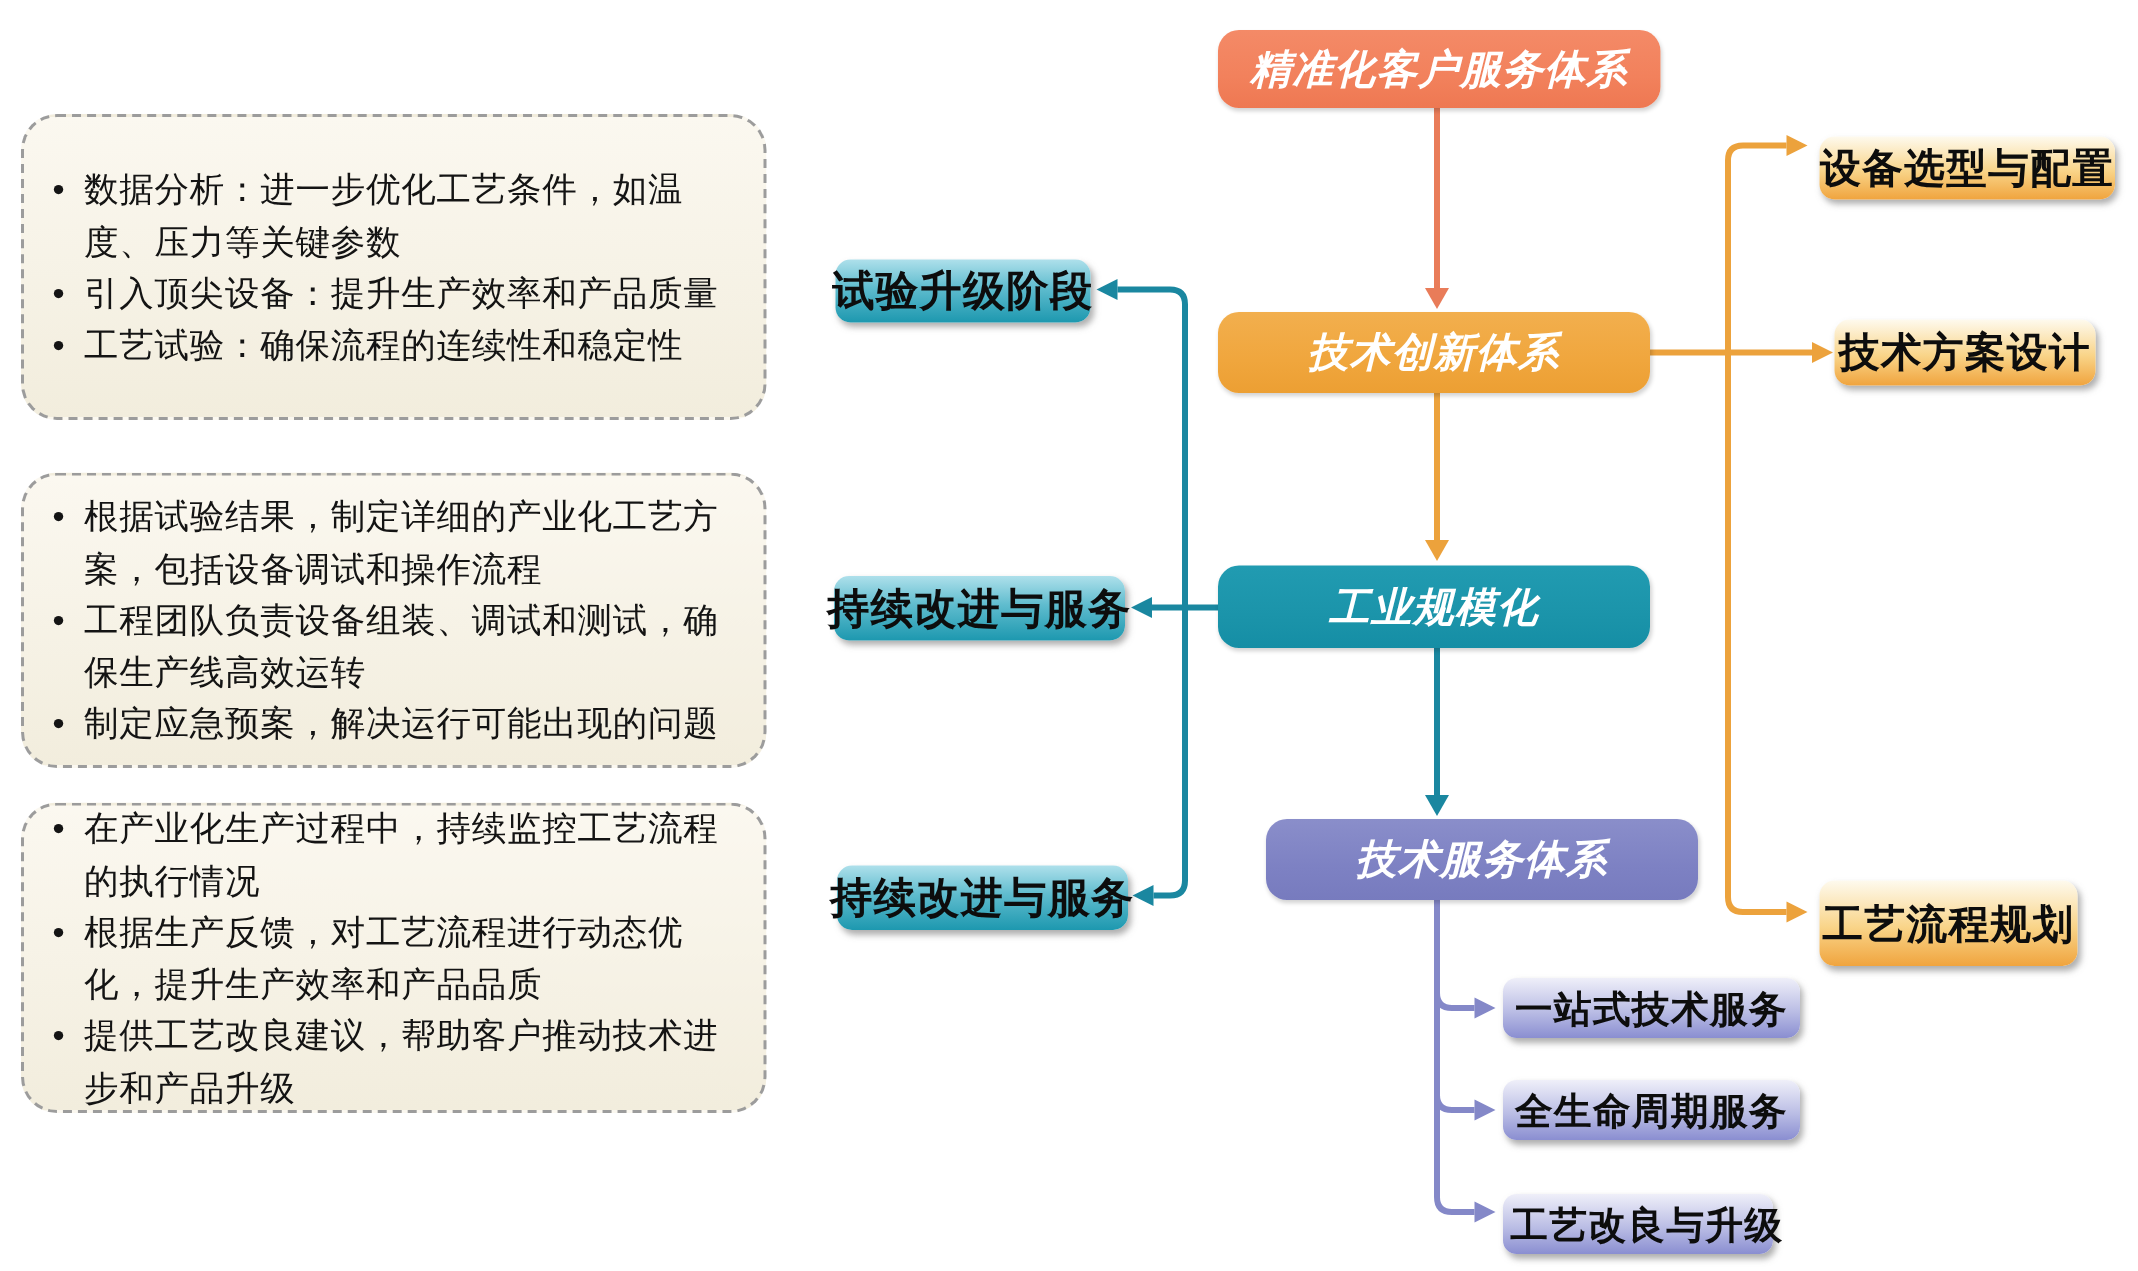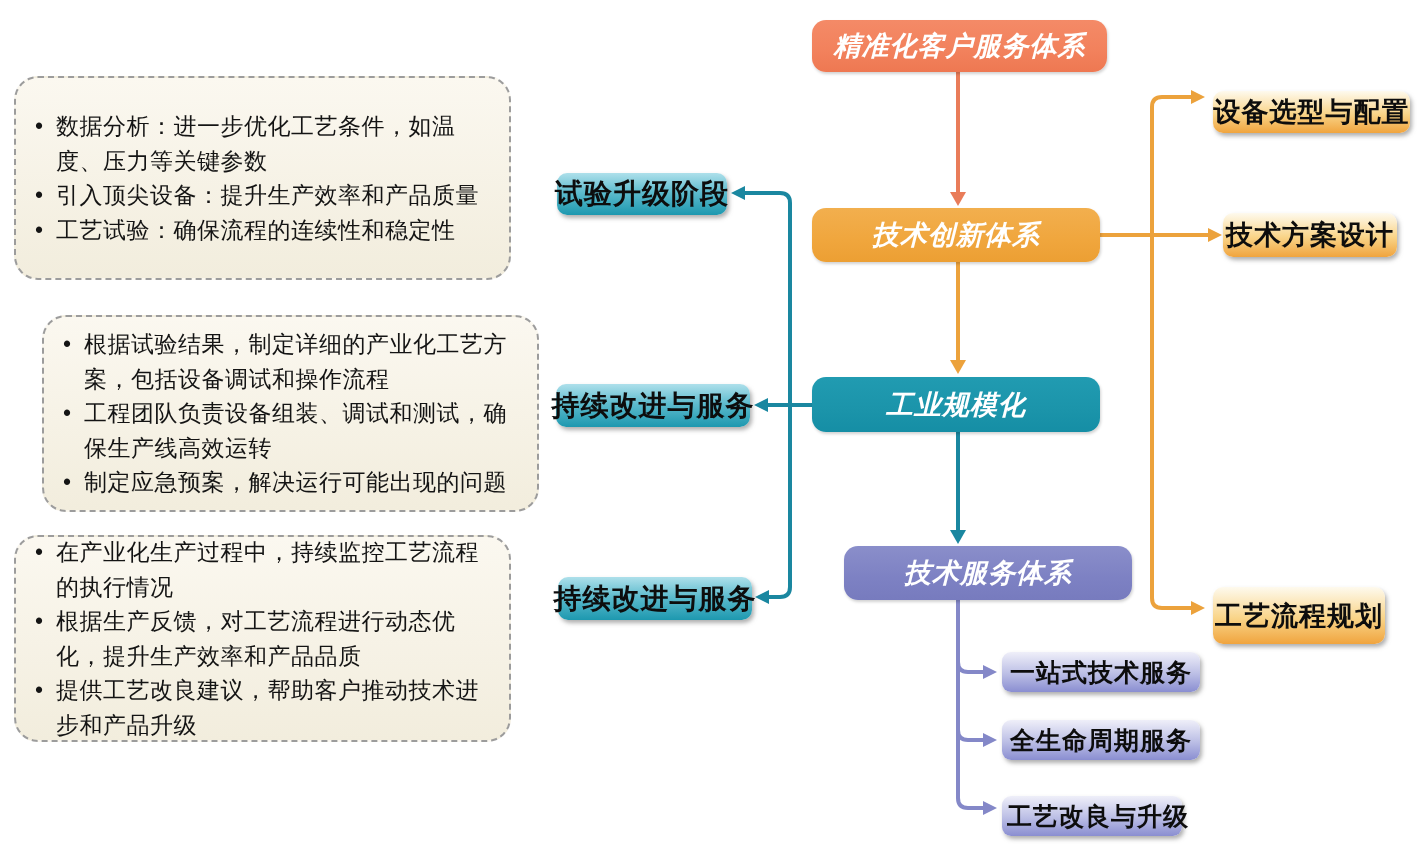--- a/index.html
+++ b/index.html
@@ -86,21 +86,21 @@
 <div class="stage">
 
   <section class="note" style="top:76px;height:204px;">
     <ul>
       <li>数据分析：进一步优化工艺条件，如温度、压力等关键参数</li>
       <li>引入顶尖设备：提升生产效率和产品质量</li>
       <li>工艺试验：确保流程的连续性和稳定性</li>
     </ul>
   </section>
 
-  <section class="note" style="top:315px;height:197px;margin-left:28px;">
+  <section class="note" style="top:315px;height:197px;">
     <ul>
       <li>根据试验结果，制定详细的产业化工艺方案，包括设备调试和操作流程</li>
       <li>工程团队负责设备组装、调试和测试，确保生产线高效运转</li>
       <li>制定应急预案，解决运行可能出现的问题</li>
     </ul>
   </section>
 
   <section class="note" style="top:535px;height:207px;">
     <ul>
       <li>在产业化生产过程中，持续监控工艺流程的执行情况</li>

